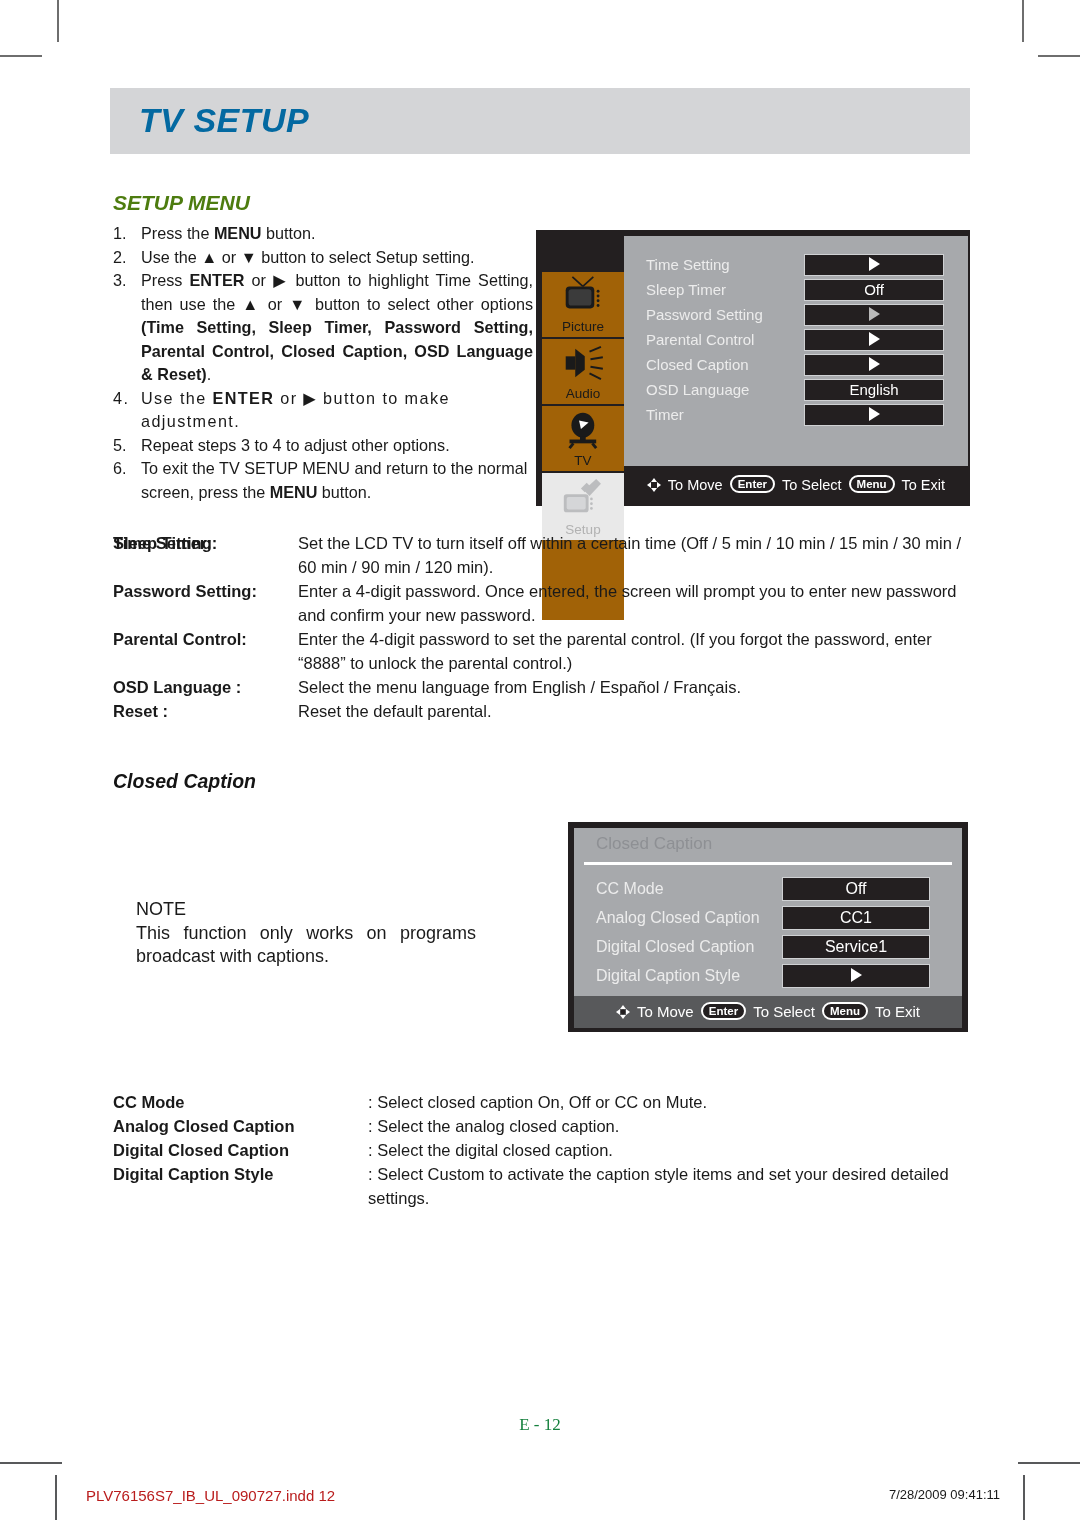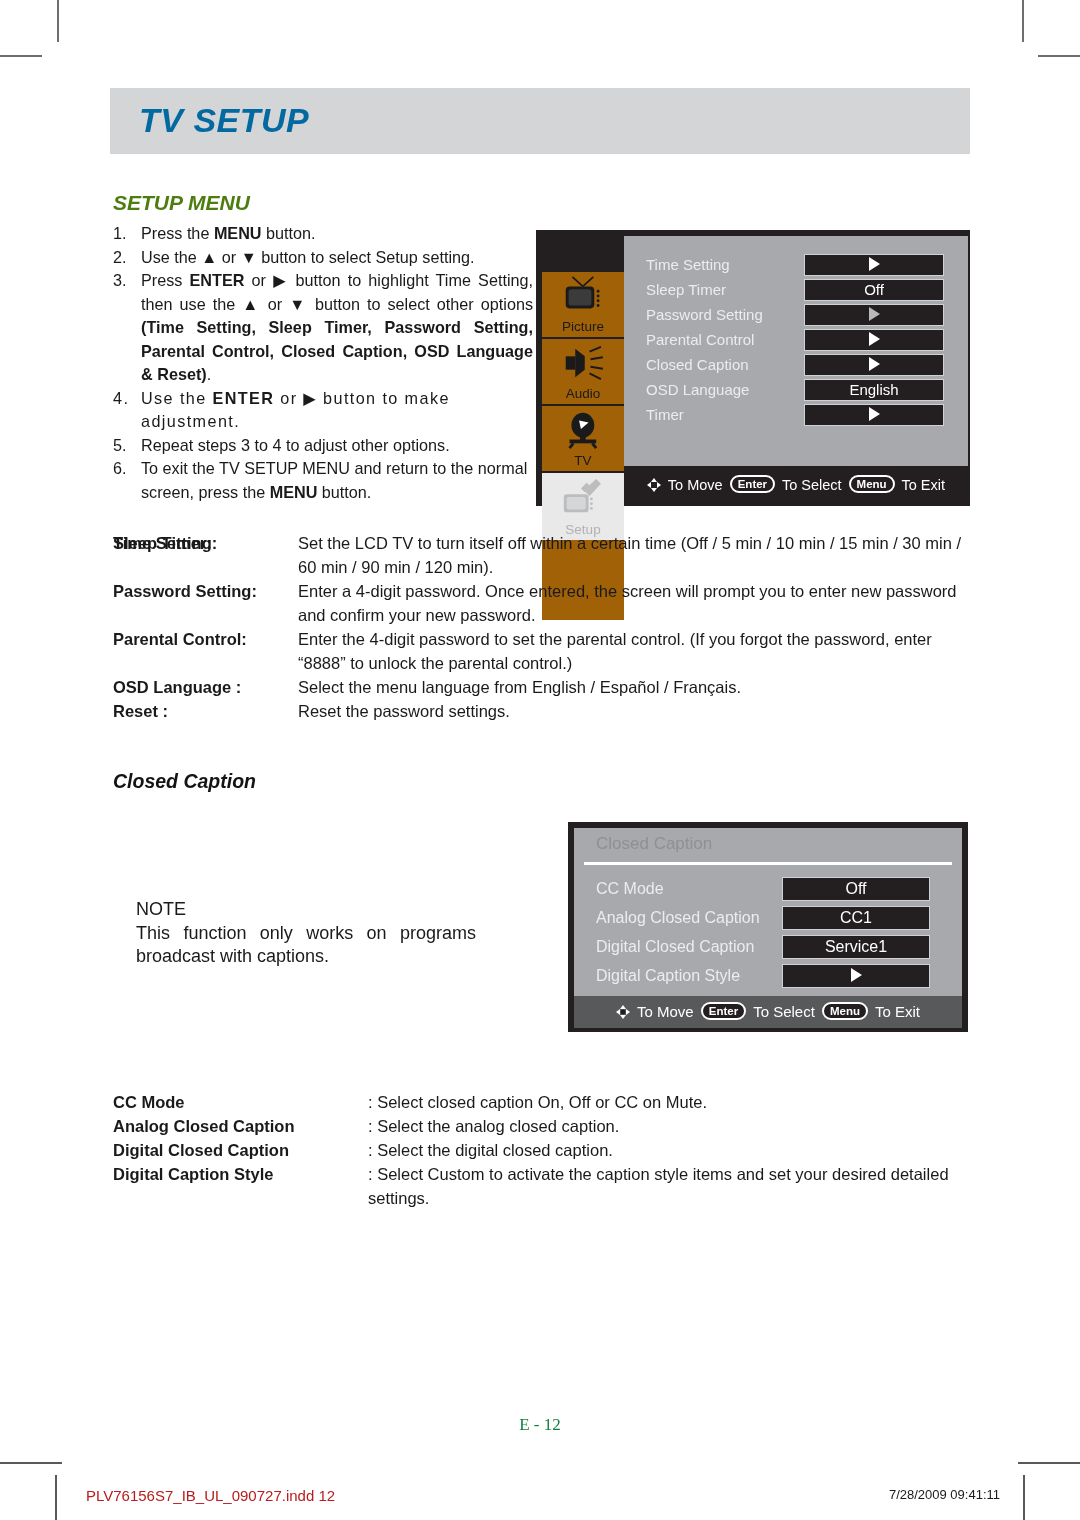--- a/index.html
+++ b/index.html
@@ -498,21 +498,21 @@
       <div class="desc-row">
         <span class="term">Parental Control:</span>
         <span class="defn">Enter the 4-digit password to set the parental control. (If you forgot the password, enter “8888” to unlock the parental control.)</span>
       </div>
       <div class="desc-row">
         <span class="term">OSD Language :</span>
         <span class="defn">Select the menu language from English / Español / Français.</span>
       </div>
       <div class="desc-row">
         <span class="term">Reset :</span>
-        <span class="defn">Reset the password settings.</span>
+        <span class="defn">Reset the default parental.</span>
       </div>
     </div>
 
   <div id="cc-heading">Closed Caption</div>
 
   <div id="cc-note">
     <div>NOTE</div>
     <div class="note-body">This function only works on programs broadcast with captions.</div>
   </div>
 

